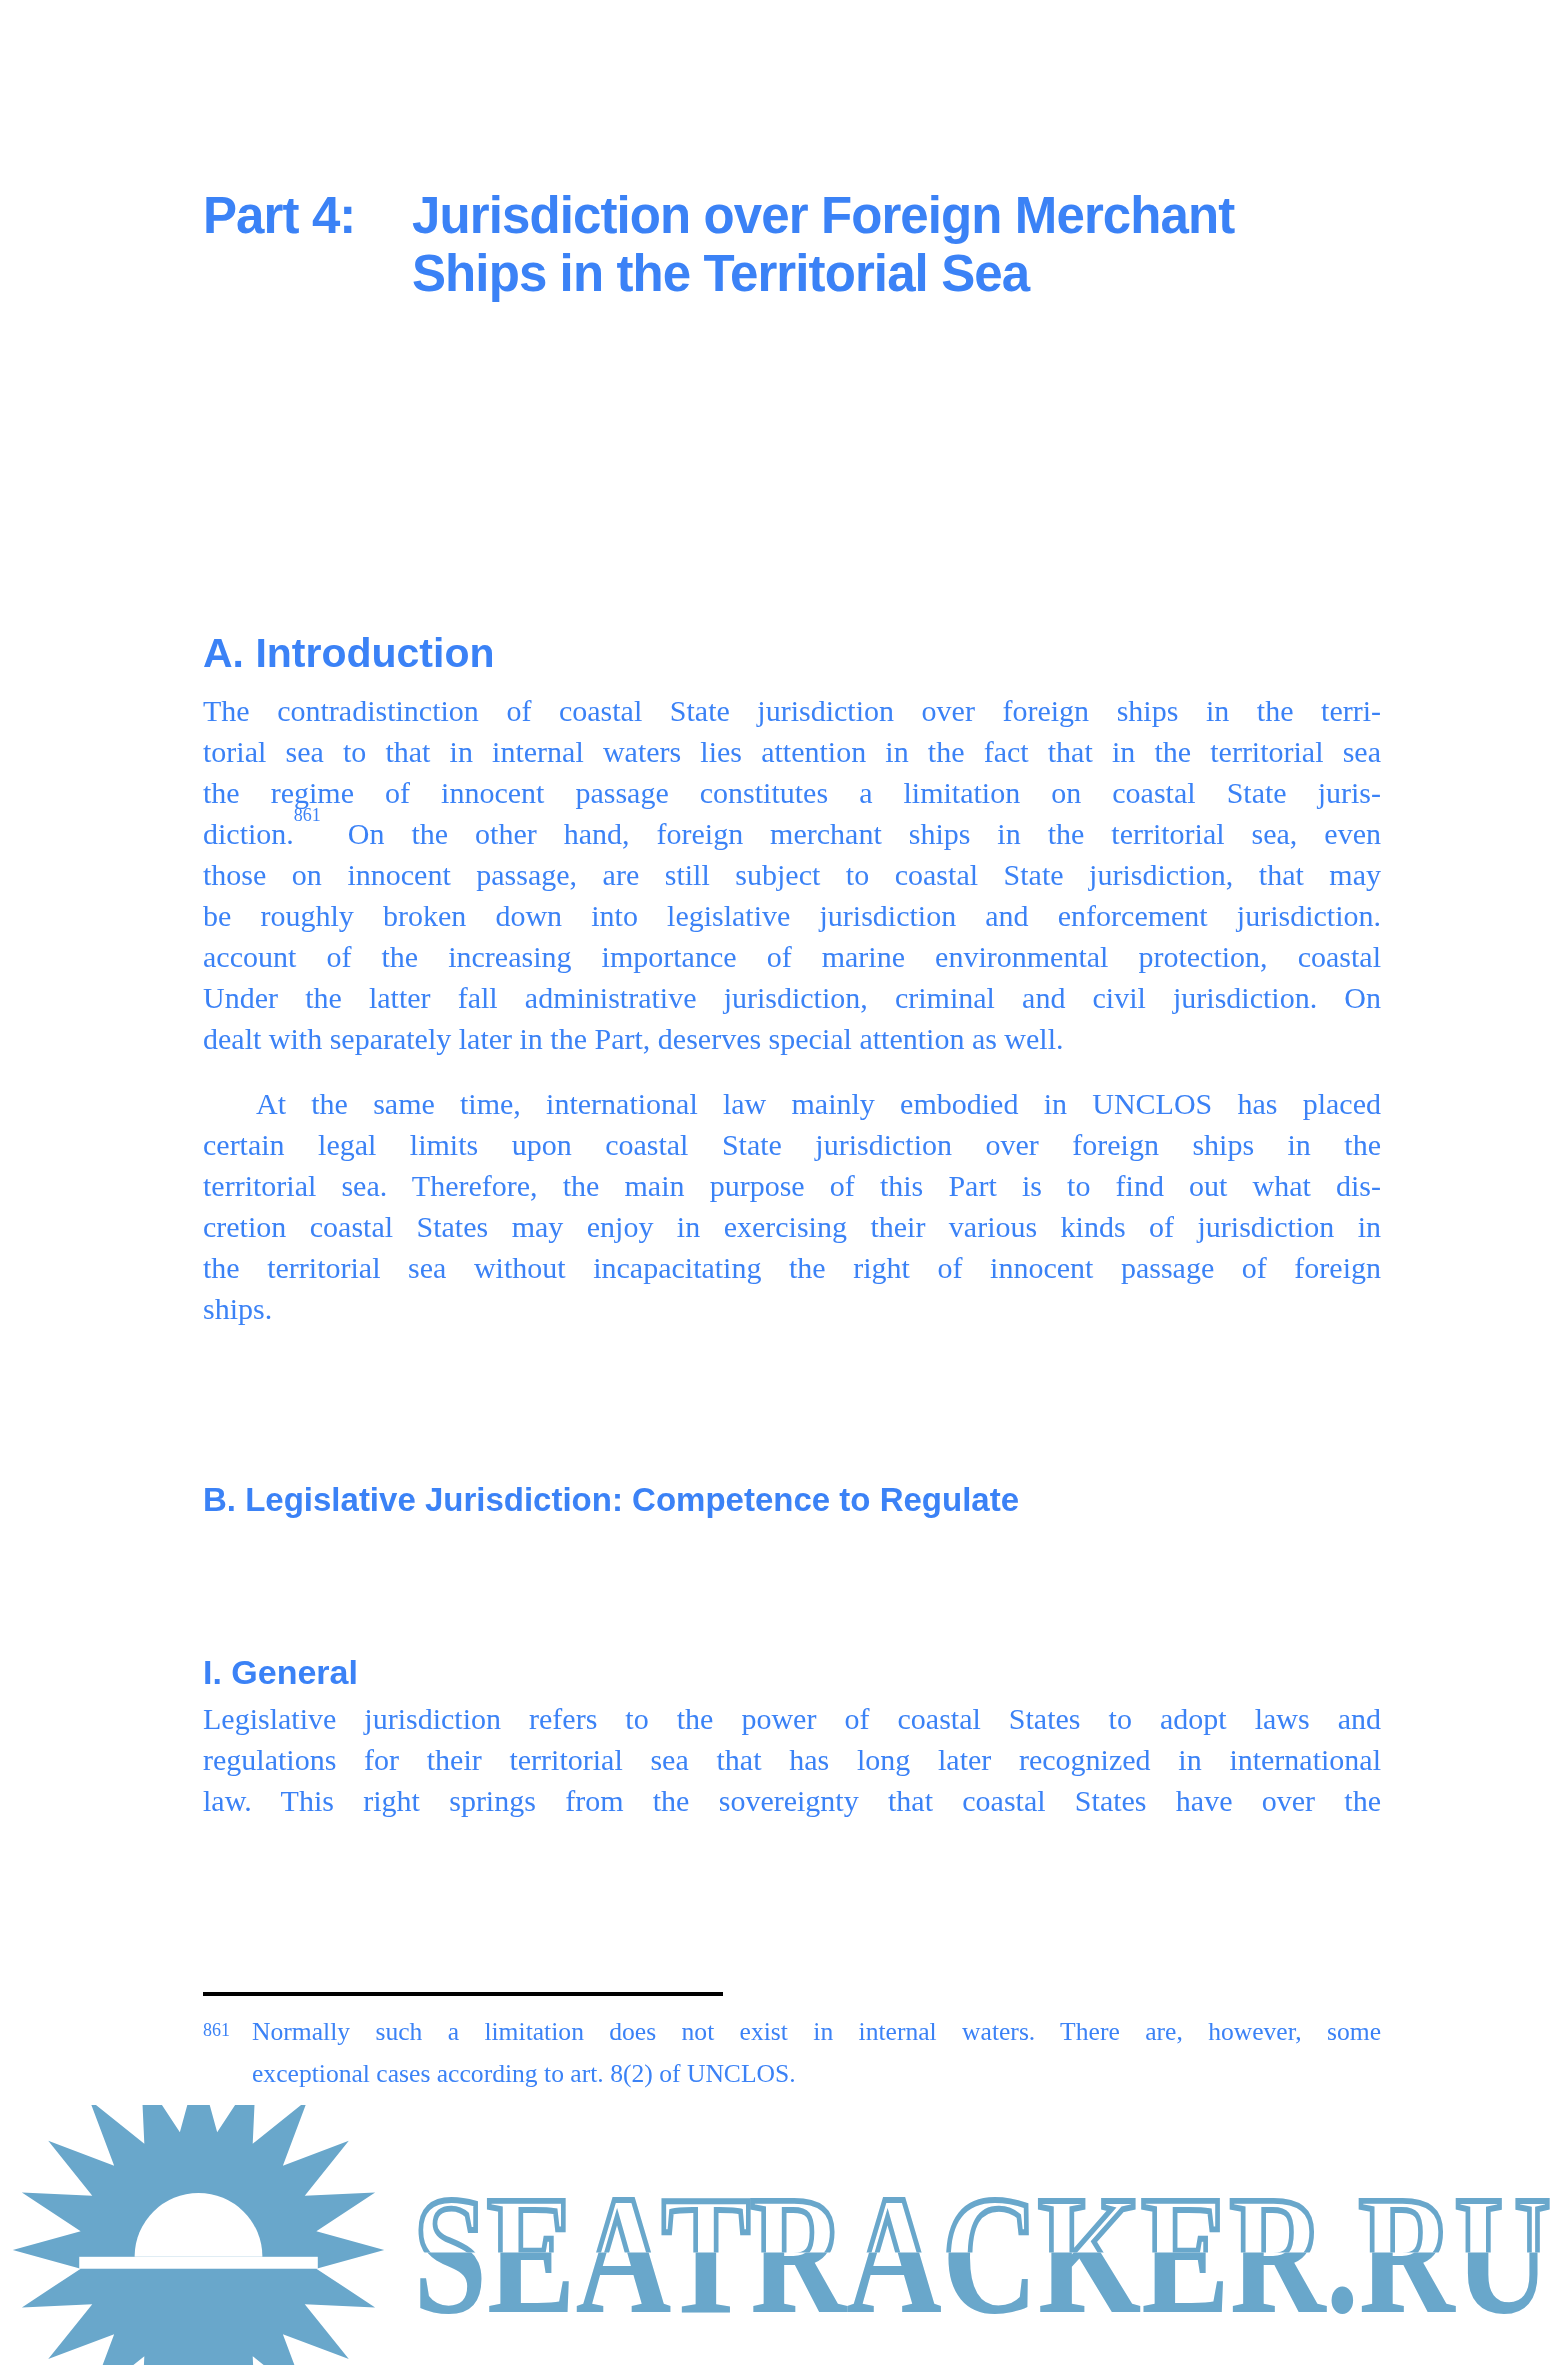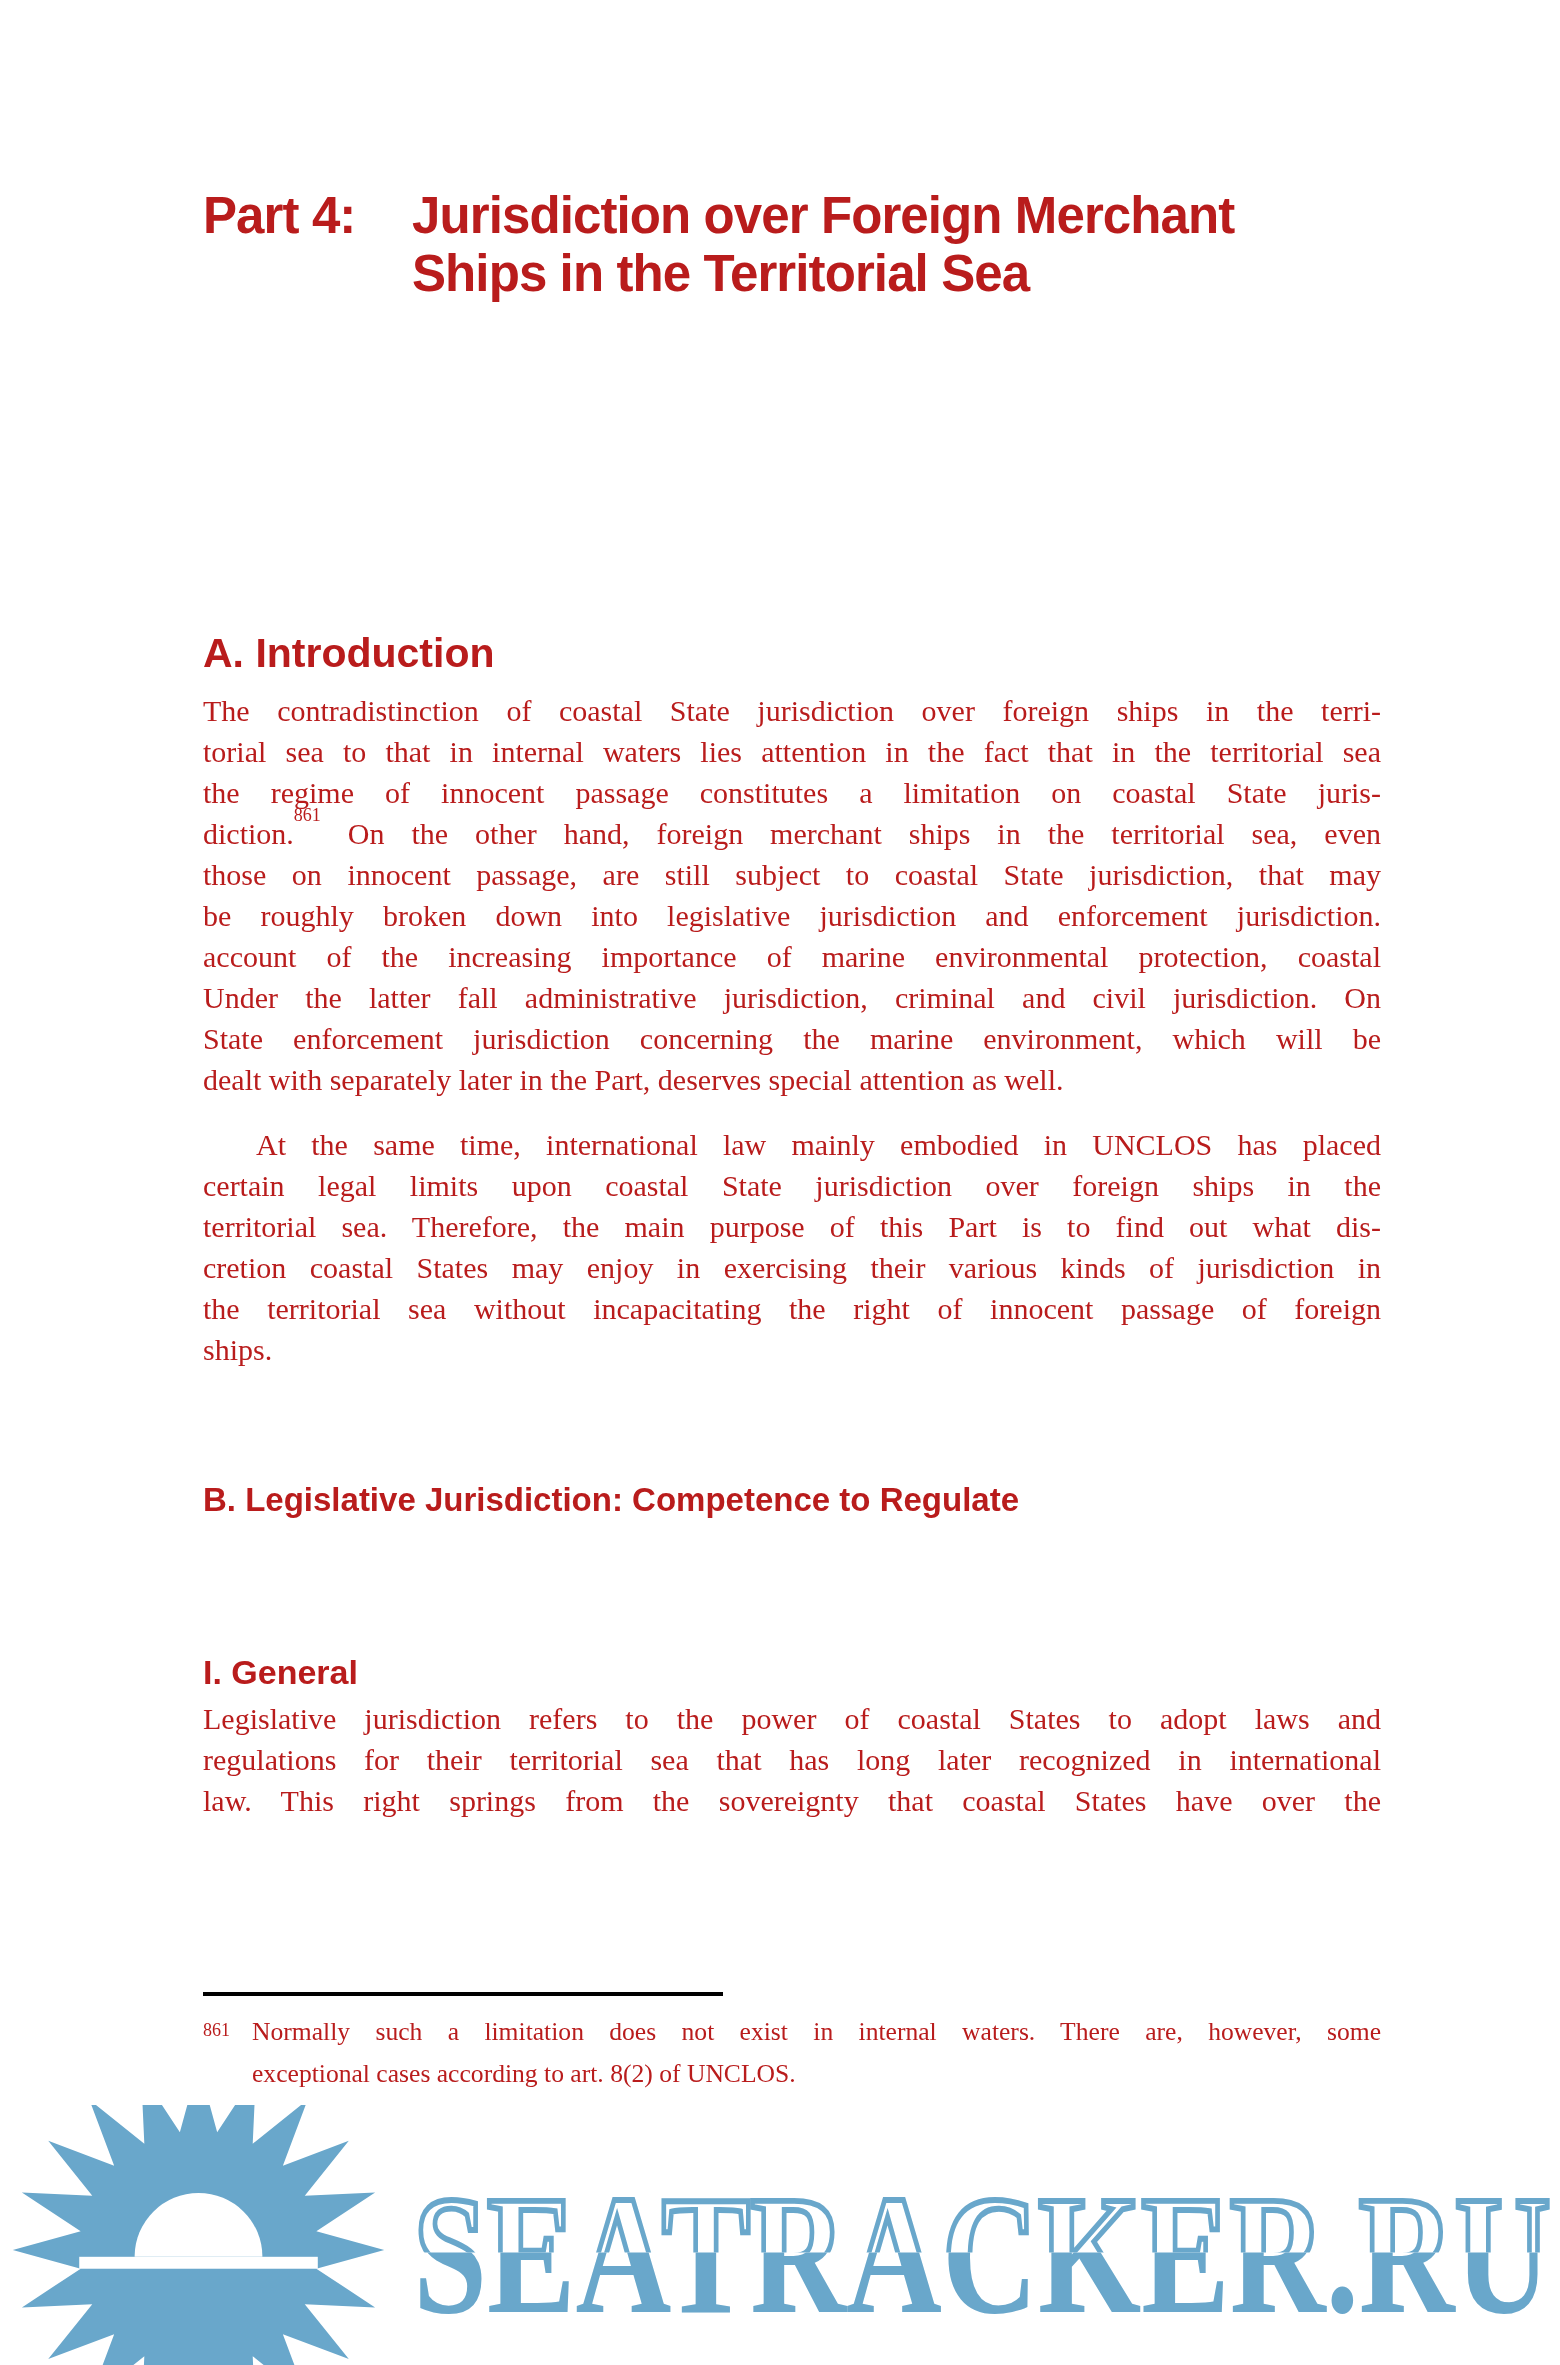--- a/index.html
+++ b/index.html
@@ -3,21 +3,21 @@
 <meta charset="utf-8">
 <style>
   html,body { margin:0; padding:0; background:#e8e8e8; }
   #page {
     position: relative;
     width: 1560px;
     height: 2366px;
     background: #ffffff;
     overflow: hidden;
     font-family: "Liberation Serif", serif;
-    color: #b91c1c;
+    color: #3b82f6;
   }
 
   
   #title {
     position: absolute;
     left: 203px;
     top: 187px;
     display: flex;
     font-family: "Liberation Sans", sans-serif;
     font-weight: bold;
@@ -121,21 +121,20 @@
   <div id="body-intro" class="bodyblock">
     <div>
         <div class="tline">The contradistinction of coastal State jurisdiction over foreign ships in the terri-</div>
         <div class="tline">torial sea to that in internal waters lies attention in the fact that in the territorial sea</div>
         <div class="tline">the regime of innocent passage constitutes a limitation on coastal State juris-</div>
         <div class="tline"><span>diction.</span><sup class="ref">861</sup><span> On the other hand, foreign merchant ships in the territorial sea, even</span></div>
         <div class="tline">those on innocent passage, are still subject to coastal State jurisdiction, that may</div>
         <div class="tline">be roughly broken down into legislative jurisdiction and enforcement jurisdiction.</div>
         <div class="tline">account of the increasing importance of marine environmental protection, coastal</div>
         <div class="tline">Under the latter fall administrative jurisdiction, criminal and civil jurisdiction. On</div>
-        <div class="tline">State enforcement jurisdiction concerning the marine environment, which will be</div>
         <div class="tline noju">dealt with separately later in the Part, deserves special attention as well.</div>
       </div>
     <div class="indent-first">
         <div class="tline">At the same time, international law mainly embodied in UNCLOS has placed</div>
         <div class="tline">certain legal limits upon coastal State jurisdiction over foreign ships in the</div>
         <div class="tline">territorial sea. Therefore, the main purpose of this Part is to find out what dis-</div>
         <div class="tline">cretion coastal States may enjoy in exercising their various kinds of jurisdiction in</div>
         <div class="tline">the territorial sea without incapacitating the right of innocent passage of foreign</div>
         <div class="tline noju">ships.</div>
       </div>

